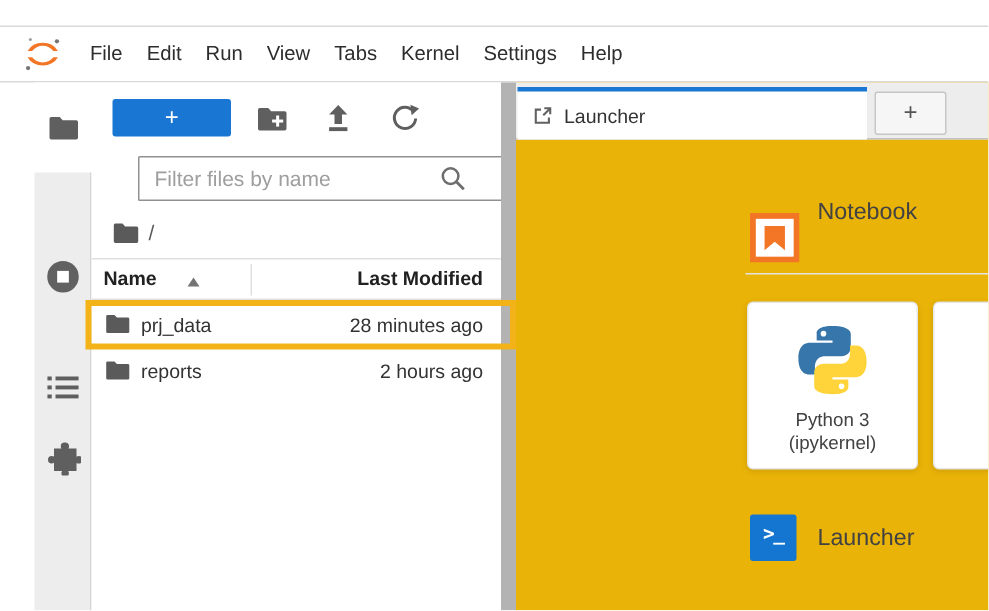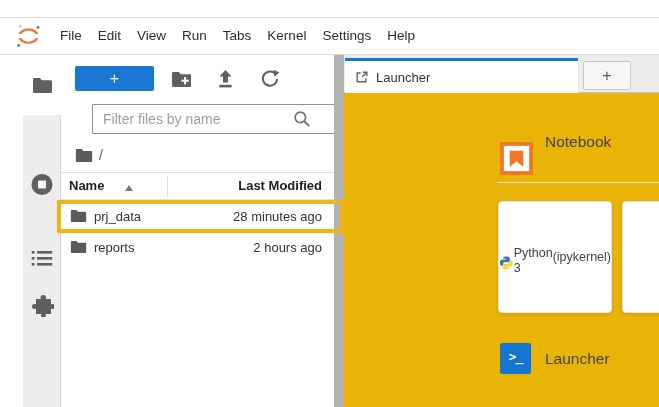--- a/index.html
+++ b/index.html
@@ -104,21 +104,21 @@
   }
 
   .section-icon-notebook { position:absolute; left:156px; top:87px; cursor:default; }
   .section-title { position:absolute; left:201px; font-size:15.5px; color:#424242; }
   .title-notebook { top:78px; }
   .section-rule { position:absolute; left:153px; top:127px; width:481px; border-top:1px solid #e3e3e3; }
 
   .launch-card {
     position:absolute; top:146px; width:114px; height:112px; background:#fff;
     border:1px solid #e6e6e6; border-radius:4px; box-shadow:0 1px 4px rgba(0,0,0,.13);
-    display:flex; align-items:center; cursor:pointer;
+    display:flex; flex-direction:column; align-items:center; cursor:pointer;
   }
   .card-python { left:154px; }
   .card-partial { left:278px; width:80px; }
   .launch-card .card-logo { margin-top:12px; }
   .card-title { font-size:12.5px; color:#424242; margin-top:7px; line-height:15px; }
   .card-sub { font-size:12.5px; color:#424242; line-height:15px; }
 
   .console-icon {
     position:absolute; left:156px; top:288px; width:31px; height:31px;
     background:#1576d2; border-radius:2px; display:flex; align-items:center; justify-content:center;
@@ -137,22 +137,22 @@
   <div class="menubar">
     <svg class="logo" viewBox="0 0 32 32">
       <path d="M4,13 A13.5,12 0 0,1 28,13 L24.4,13 A10,9 0 0,0 7.6,13 Z" fill="#f37626"></path>
       <path d="M4,18 A13.5,12 0 0,0 28,18 L24.4,18 A10,9 0 0,1 7.6,18 Z" fill="#f37626"></path>
       <circle cx="27.2" cy="5.4" r="1.7" fill="#767677"></circle>
       <circle cx="4.4" cy="26.5" r="1.7" fill="#767677"></circle>
       <circle cx="6.2" cy="3.9" r="1.2" fill="#9e9e9e"></circle>
     </svg>
     <div class="menu-item">File</div>
     <div class="menu-item">Edit</div>
+    <div class="menu-item">Run</div>
     <div class="menu-item">View</div>
-    <div class="menu-item">Run</div>
     <div class="menu-item">Tabs</div>
     <div class="menu-item">Kernel</div>
     <div class="menu-item">Settings</div>
     <div class="menu-item">Help</div>
   </div>
 
   <div class="sidebar">
     <div class="sidebar-active">
       <svg width="21" height="17" viewBox="0 0 21 17">
         <path d="M1,2.2 a1.2,1.2 0 0 1 1.2,-1.2 h5.6 l2,2.2 h9 a1.2,1.2 0 0 1 1.2,1.2 v10.4 a1.2,1.2 0 0 1 -1.2,1.2 h-16.6 a1.2,1.2 0 0 1 -1.2,-1.2 z" fill="#5f5f5f"></path>

